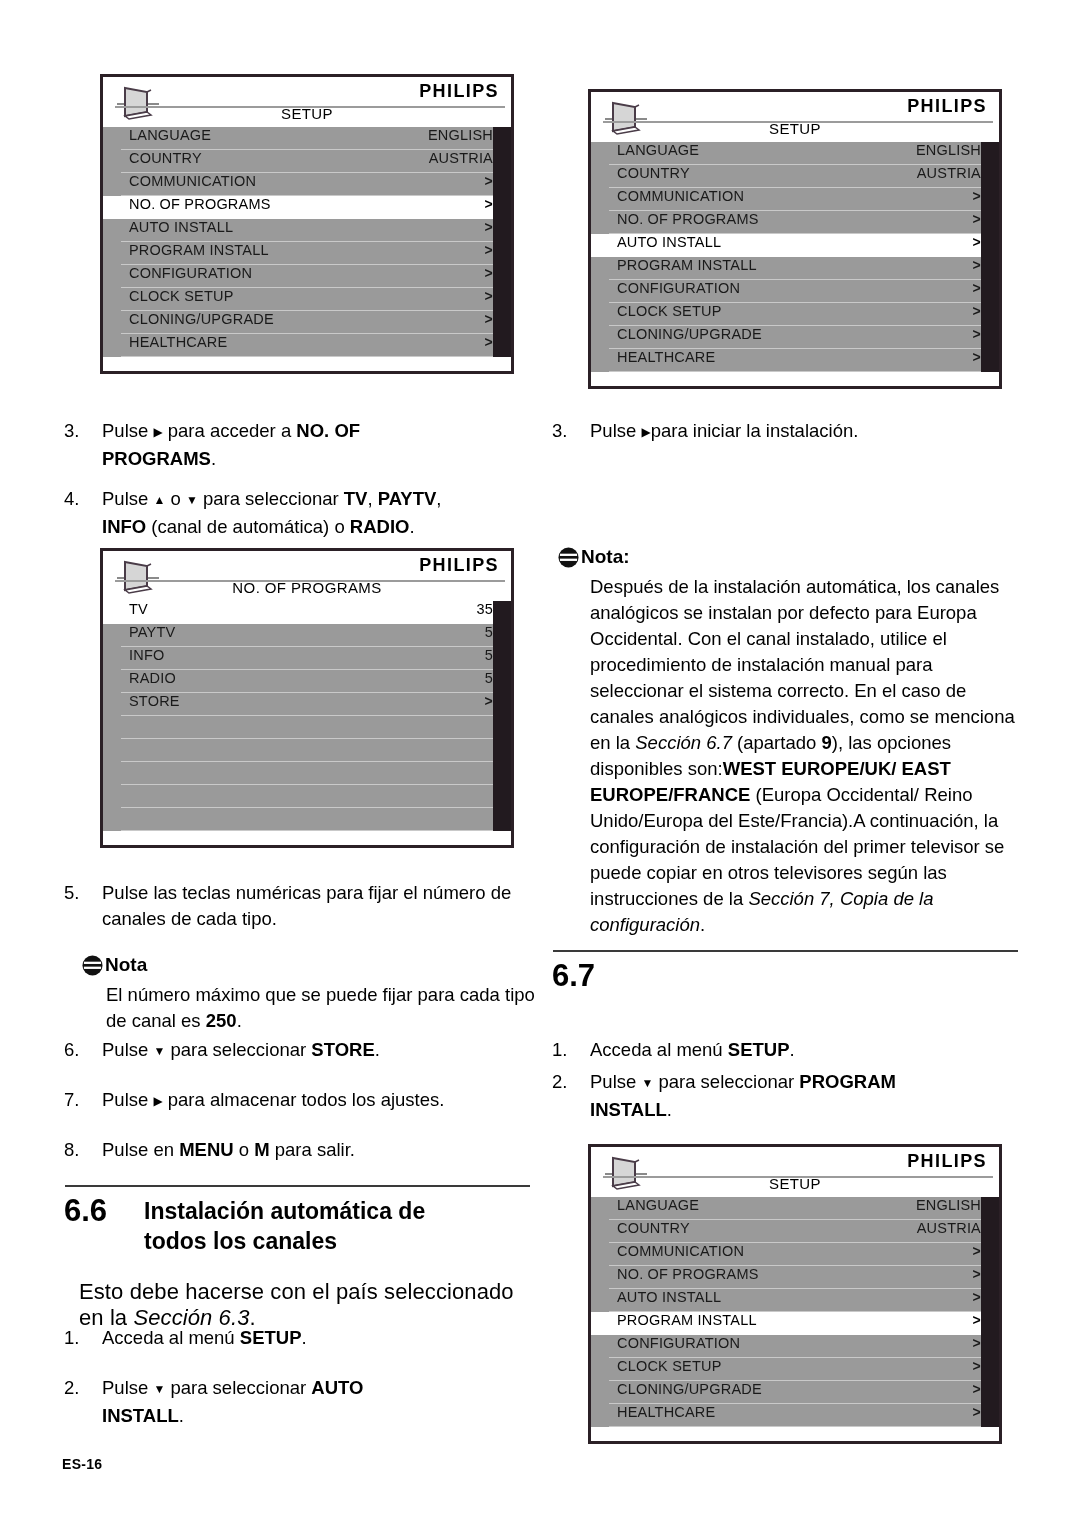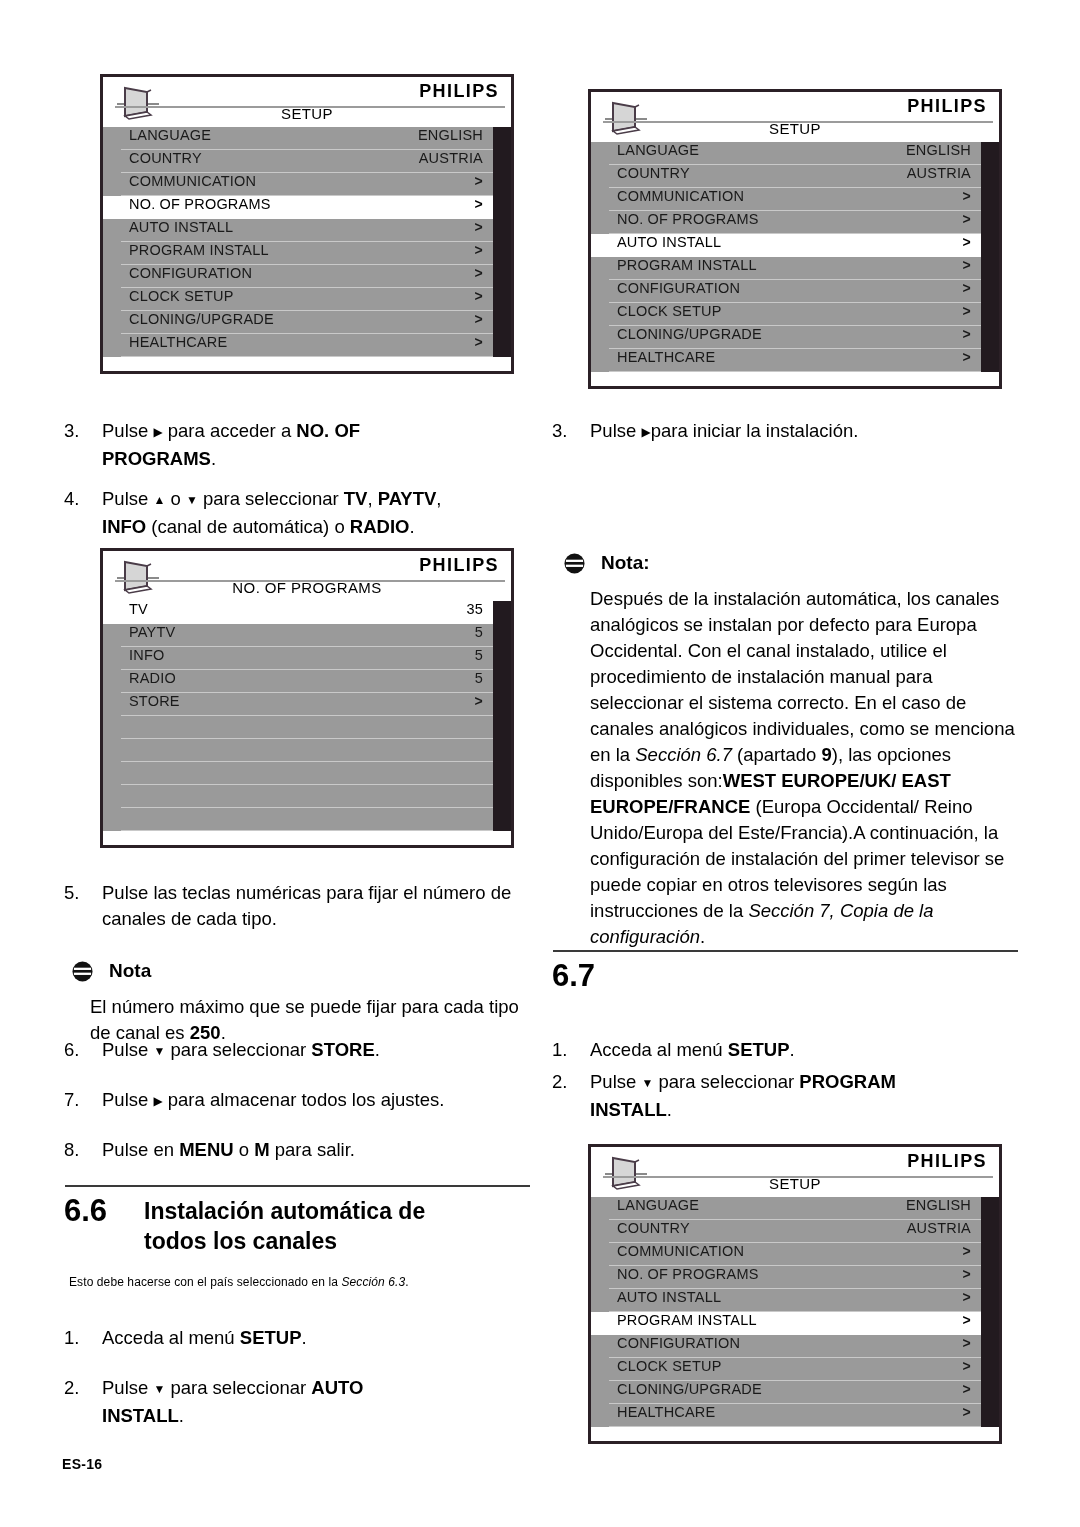--- a/index.html
+++ b/index.html
@@ -94,61 +94,60 @@
     background: #ffffff;
     margin-left: 0;
     margin-right: 18px;
     padding-left: 18px;
     color: #000;
     border-bottom: 1px solid #ffffff;
   }
   .osd-row .lbl { flex: 1 1 auto; padding-left: 8px; }
   .osd-row .val {
     flex: 0 0 auto;
-    padding-right: 10px;
     min-width: 70px;
     text-align: right;
   }
   .osd-row .val.arrow { font-weight: bold; font-size: 14px; }
   .osd-row.blank { color: transparent; }
   .osd-foot {
     height: 14px;
     background: #ffffff;
   }
 
   
   .para {
-    font-size: 12px;
+    font-size: 22px;
     line-height: 26px;
     letter-spacing: 0.1px;
-    margin: 4px;
+    margin: 14px;
   }
   .step {
     position: relative;
     padding-left: 42px;
     font-size: 18.5px;
     line-height: 26px;
     margin: 0;
   }
   .step .num {
     position: absolute;
     left: 4px; top: 0;
     font-size: 18.5px;
   }
   .tri-r::before { content: "\25B6"; font-size: 12px; position: relative; top: -1px; }
   .tri-u::before { content: "\25B2"; font-size: 12px; position: relative; top: -1px; }
   .tri-d::before { content: "\25BC"; font-size: 12px; position: relative; top: -1px; }
 
   .note-head {
     display: flex;
     align-items: center;
-    gap: 16px;
+    gap: 2px;
     font-size: 19px;
     font-weight: bold;
-    margin: 12px;
+    margin: 6px;
   }
   .note-icon {
     width: 21px; height: 21px;
     flex: 0 0 auto;
   }
   .note-body {
     padding-left: 30px;
     font-size: 18.5px;
     line-height: 26px;
   }
@@ -310,21 +309,21 @@
           </div>
         </div>
       <div class="osd-foot"></div>
     </div>
 
     <div class="step" style="position:absolute; left:0px; top:880px; width:450px;">
       <span class="num">5.</span>
       <span>Pulse las teclas numéricas para fijar el número de canales de cada tipo.</span>
     </div>
 
-    <div style="position:absolute; left:0; top:948px; width:466px;">
+    <div style="position:absolute; left:16px; top:948px; width:466px;">
       <div class="note-head">
         <svg class="note-icon" viewBox="0 0 22 22">
           <circle cx="11" cy="11" r="10.5" fill="#111111"></circle>
           <rect x="2" y="7" width="18" height="2.4" fill="#ffffff"></rect>
           <rect x="2" y="12.2" width="18" height="2.4" fill="#ffffff"></rect>
         </svg>
         <span>Nota</span>
       </div>
       <div class="note-body"><span>El número máximo que se puede fijar para cada tipo de canal es </span><b>250</b><span>.</span></div>
     </div>

